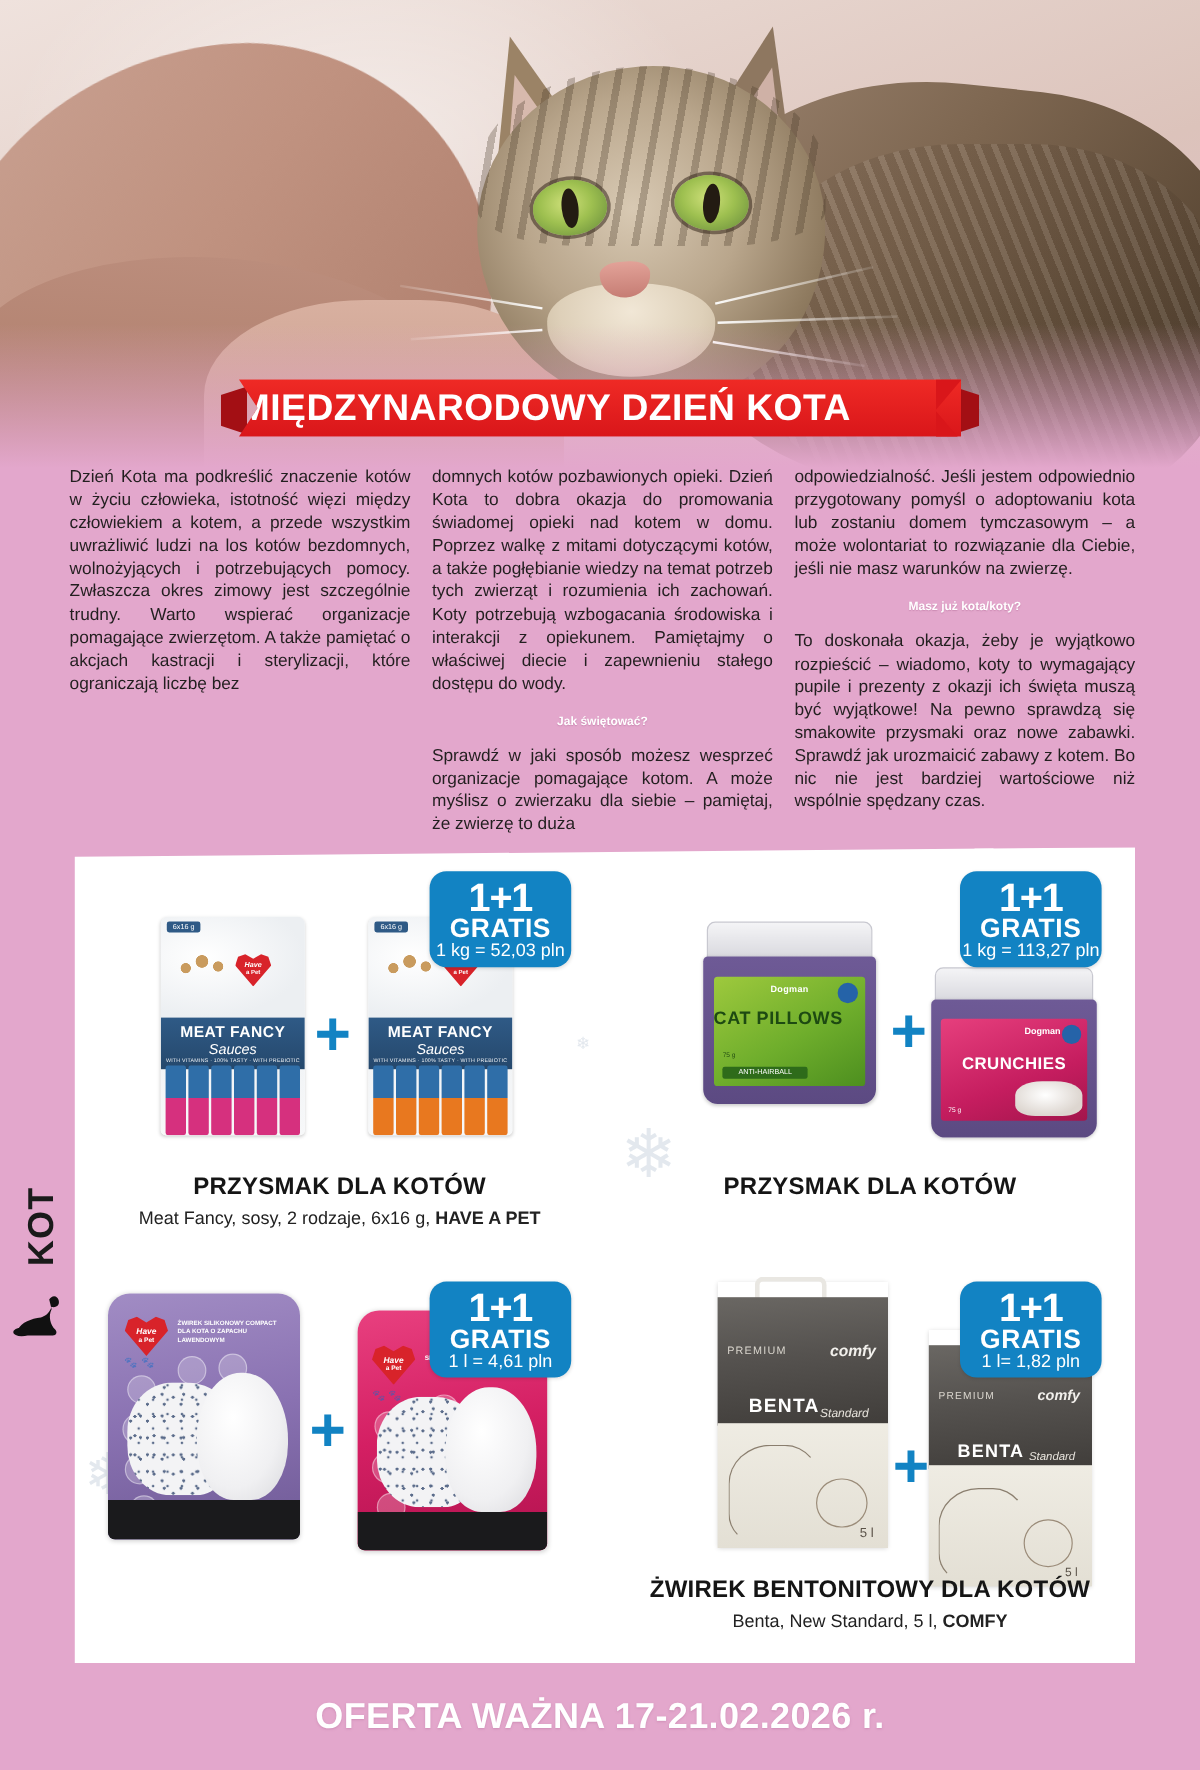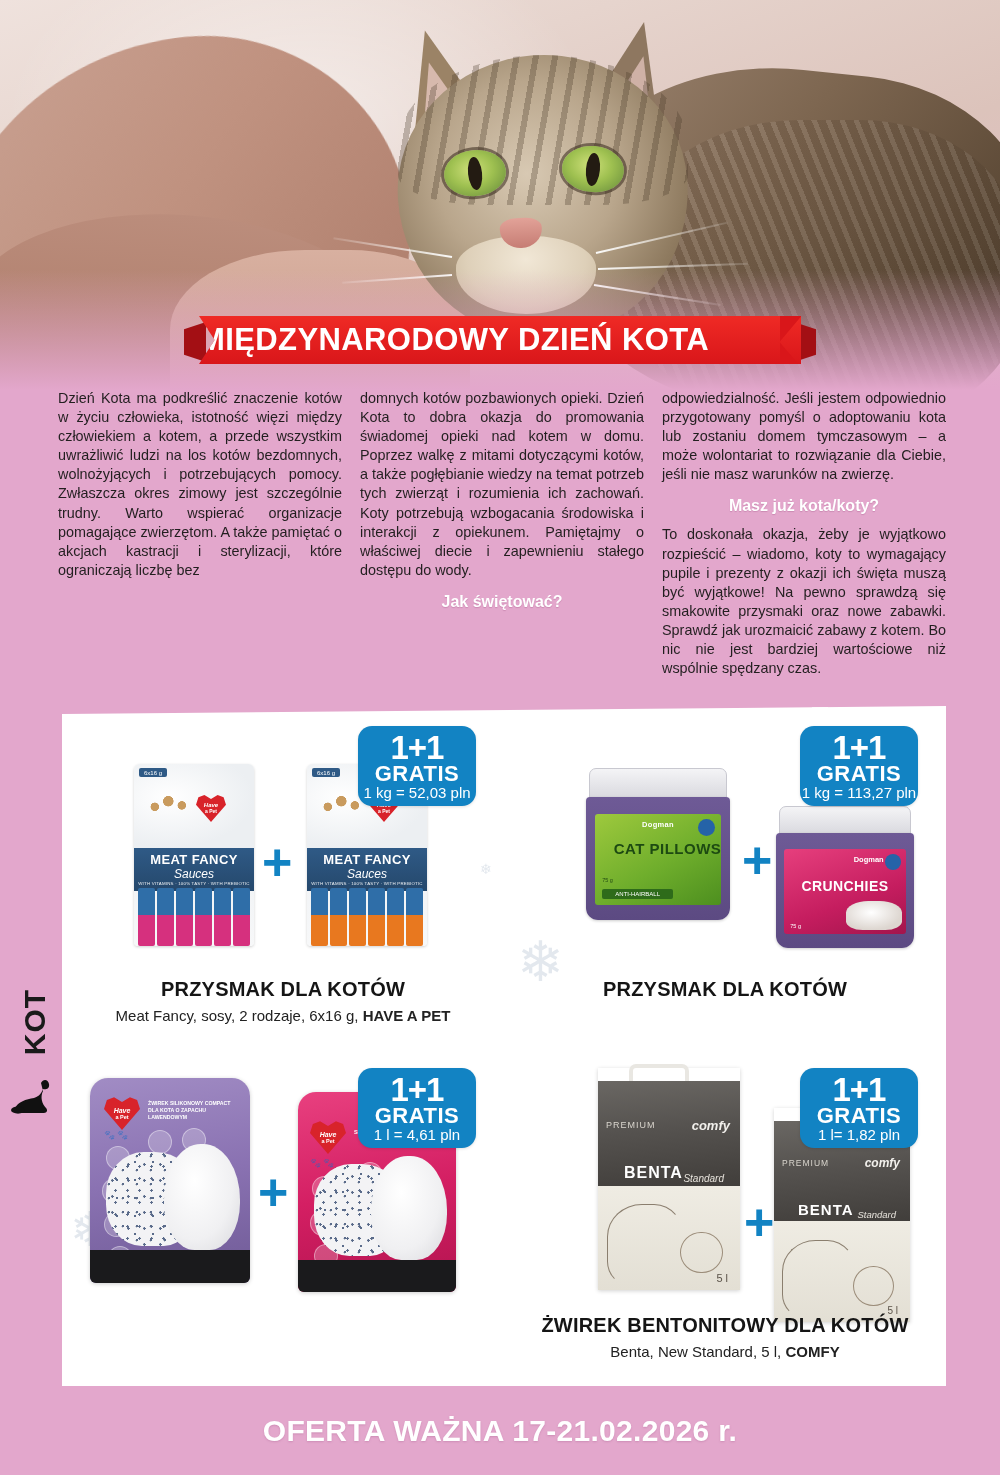--- a/index.html
+++ b/index.html
@@ -158,21 +158,21 @@
   }
   .col { width: 284px; }
   .col p {
     font-size: 14.4px; line-height: 19.1px; color: #231f20;
     text-align: justify; text-justify: inter-word;
     hyphens: manual;
   }
   .col p + p { margin-top: 4px; font-weight: bold; }
   .sub-head {
     text-align: center; color: #ffffff; font-weight: bold;
-    font-size: 16px; line-height: 19px; margin: 12px 0 10px;
+    font-size: 10px; line-height: 19px; margin: 12px 0 10px;
     text-shadow: 0 1px 1px rgba(150,70,120,0.30);
   }
 
   
   .side-tab { position: absolute; left: 8px; top: 965px; width: 52px; height: 175px; }
   .side-label {
     position: absolute; left: -28px; top: 40px; width: 110px;
     transform: rotate(-90deg);
     font-size: 30px; font-weight: bold; color: #1a1a1a;
     letter-spacing: 1px; text-align: center;
@@ -361,20 +361,21 @@
     </div>
   </div>
 
   <div class="article">
     <div class="col">
       <p>Dzień Kota ma podkreślić znaczenie ko­tów w życiu człowieka, istotność więzi między człowiekiem a kotem, a przede wszystkim uwrażliwić ludzi na los kotów bezdomnych, wolnożyjących i potrzebu­jących pomocy. Zwłaszcza okres zimowy jest szczególnie trudny. Warto wspierać organizacje pomagające zwierzętom. A także pamiętać o akcjach kastracji i sterylizacji, które ograniczają liczbę bez­</p>
     </div>
     <div class="col">
       <p>domnych kotów pozbawionych opieki. Dzień Kota to dobra okazja do pro­mowania świadomej opieki nad kotem w domu. Poprzez walkę z mitami do­tyczącymi kotów, a także pogłębianie wiedzy na temat potrzeb tych zwie­rząt i rozumienia ich zachowań. Koty potrzebują wzbogacania środowiska i interakcji z opiekunem. Pamiętajmy o właściwej diecie i zapewnieniu stałe­go dostępu do wody.</p>
       <div class="sub-head">Jak świętować?</div>
+      <p>Sprawdź w jaki sposób możesz wes­przeć organizacje pomagające ko­tom. A może myślisz o zwierzaku dla siebie – pamiętaj, że zwierzę to duża</p>
     </div>
     <div class="col">
       <p>odpowiedzialność. Jeśli jestem odpo­wiednio przygotowany pomyśl o ad­optowaniu kota lub zostaniu domem tymczasowym – a może wolontariat to rozwiązanie dla Ciebie, jeśli nie masz warunków na zwierzę.</p>
       <div class="sub-head">Masz już kota/koty?</div>
       <p>To doskonała okazja, żeby je wyjąt­kowo rozpieścić – wiadomo, koty to wymagający pupile i prezenty z okazji ich święta muszą być wyjątkowe! Na pewno sprawdzą się smakowite przy­smaki oraz nowe zabawki. Sprawdź jak urozmaicić zabawy z kotem. Bo nic nie jest bardziej wartościowe niż wspólnie spędzany czas.</p>
     </div>
   </div>
 
   <div class="side-tab">
     <div class="side-label">KOT</div>
@@ -470,21 +471,21 @@
       </div>
     </div>
 
     <div class="cell" style="left:442px;top:0;width:442px;height:340px;">
 
       <div class="tub" style="left:82px;top:62px;width:144px;height:152px;">
         <div class="tub-lid"></div>
         <div class="tub-body" style="background:linear-gradient(180deg,#6e5a96 0%,#5c4a82 100%);">
           <div class="tub-label" style="background:linear-gradient(150deg,#9ec93d 0%,#6fae2c 55%,#4d8f1f 100%);">
             <div style="position:absolute;left:0;right:0;top:6px;text-align:center;color:#fff;font-size:7.5px;font-weight:bold;letter-spacing:.3px;">Dogman</div>
-            <div style="position:absolute;left:0;right:0;top:28%;text-align:right;color:#1d4a12;font-size:15px;font-weight:bold;letter-spacing:.5px;">CAT PILLOWS</div>
+            <div style="position:absolute;left:0;right:0;top:28%;text-align:left;color:#1d4a12;font-size:15px;font-weight:bold;letter-spacing:.5px;">CAT PILLOWS</div>
             <div style="position:absolute;left:6%;bottom:6px;width:56%;background:#2e6b1a;color:#fff;font-size:6px;text-align:center;padding:2px 0;border-radius:2px;">ANTI-HAIRBALL</div>
             <div style="position:absolute;left:6%;bottom:22px;font-size:5.5px;color:#234d13;">75 g</div>
             <div style="position:absolute;right:6px;top:5px;width:17px;height:17px;border-radius:50%;background:#2563a8;"></div>
           </div>
         </div>
       </div>
 
       <div class="plus-sign" style="left:238px;top:128px;">+</div>
 
       <div class="tub" style="left:272px;top:100px;width:138px;height:142px;">

